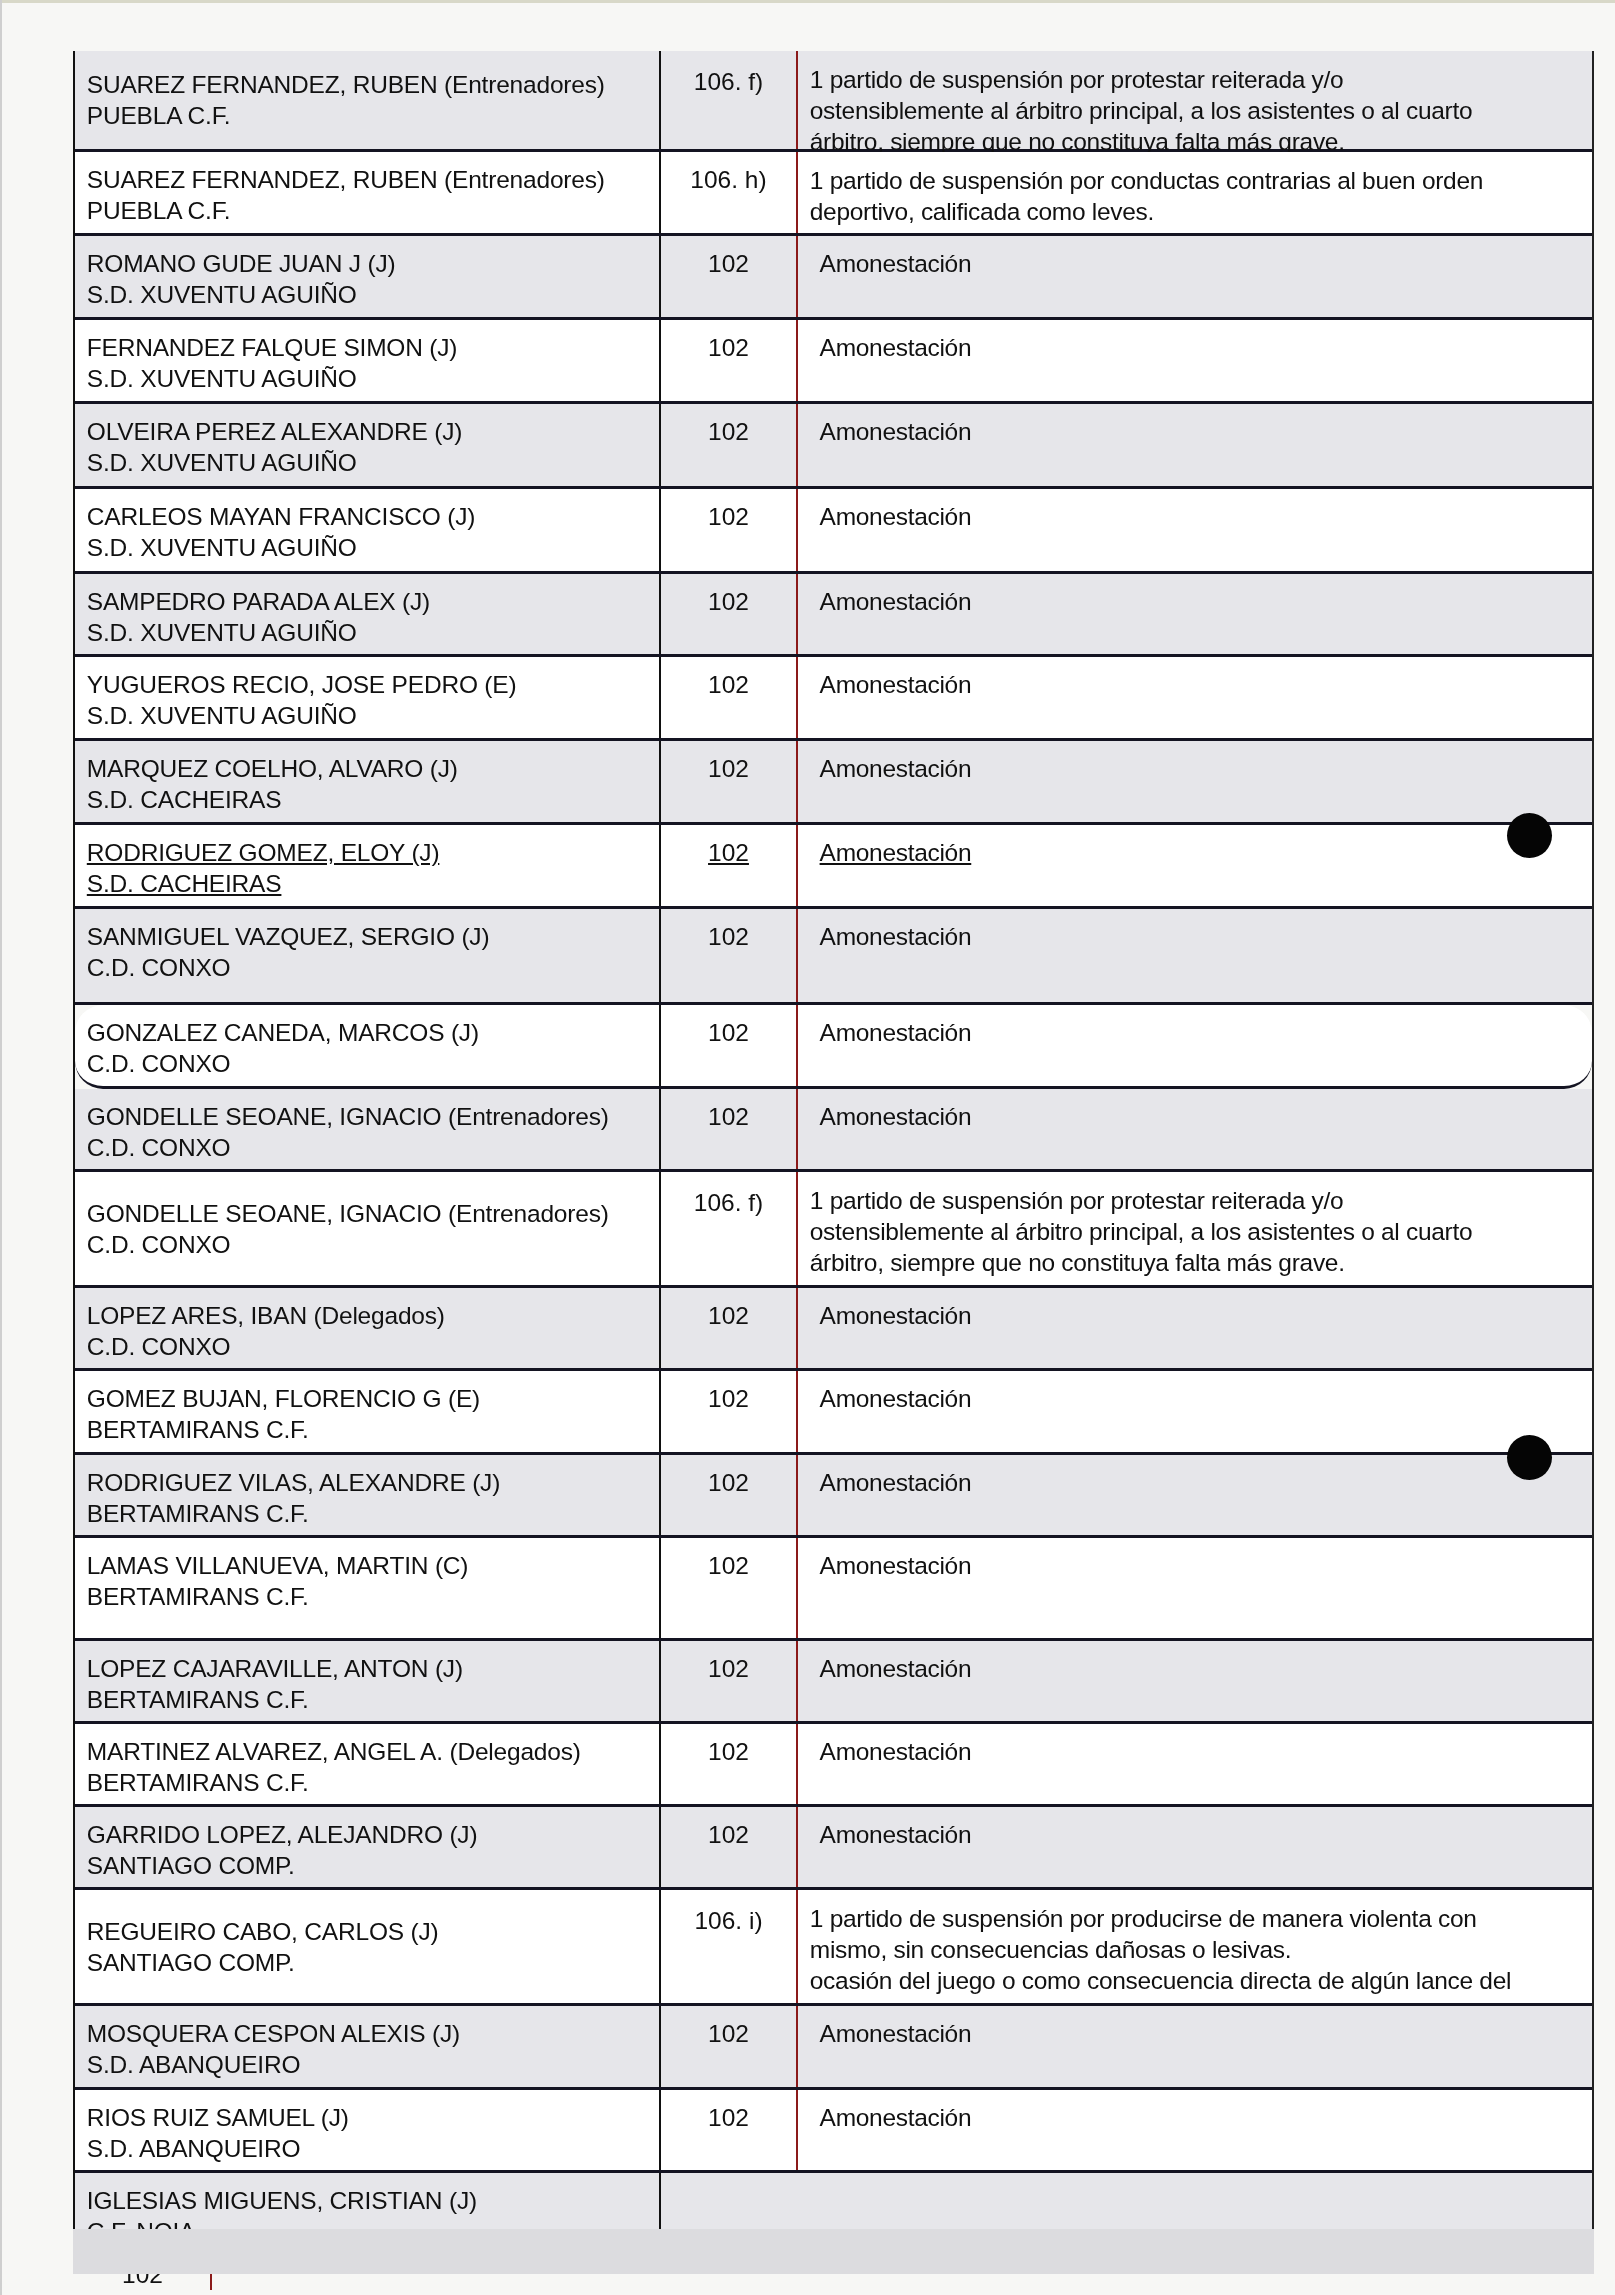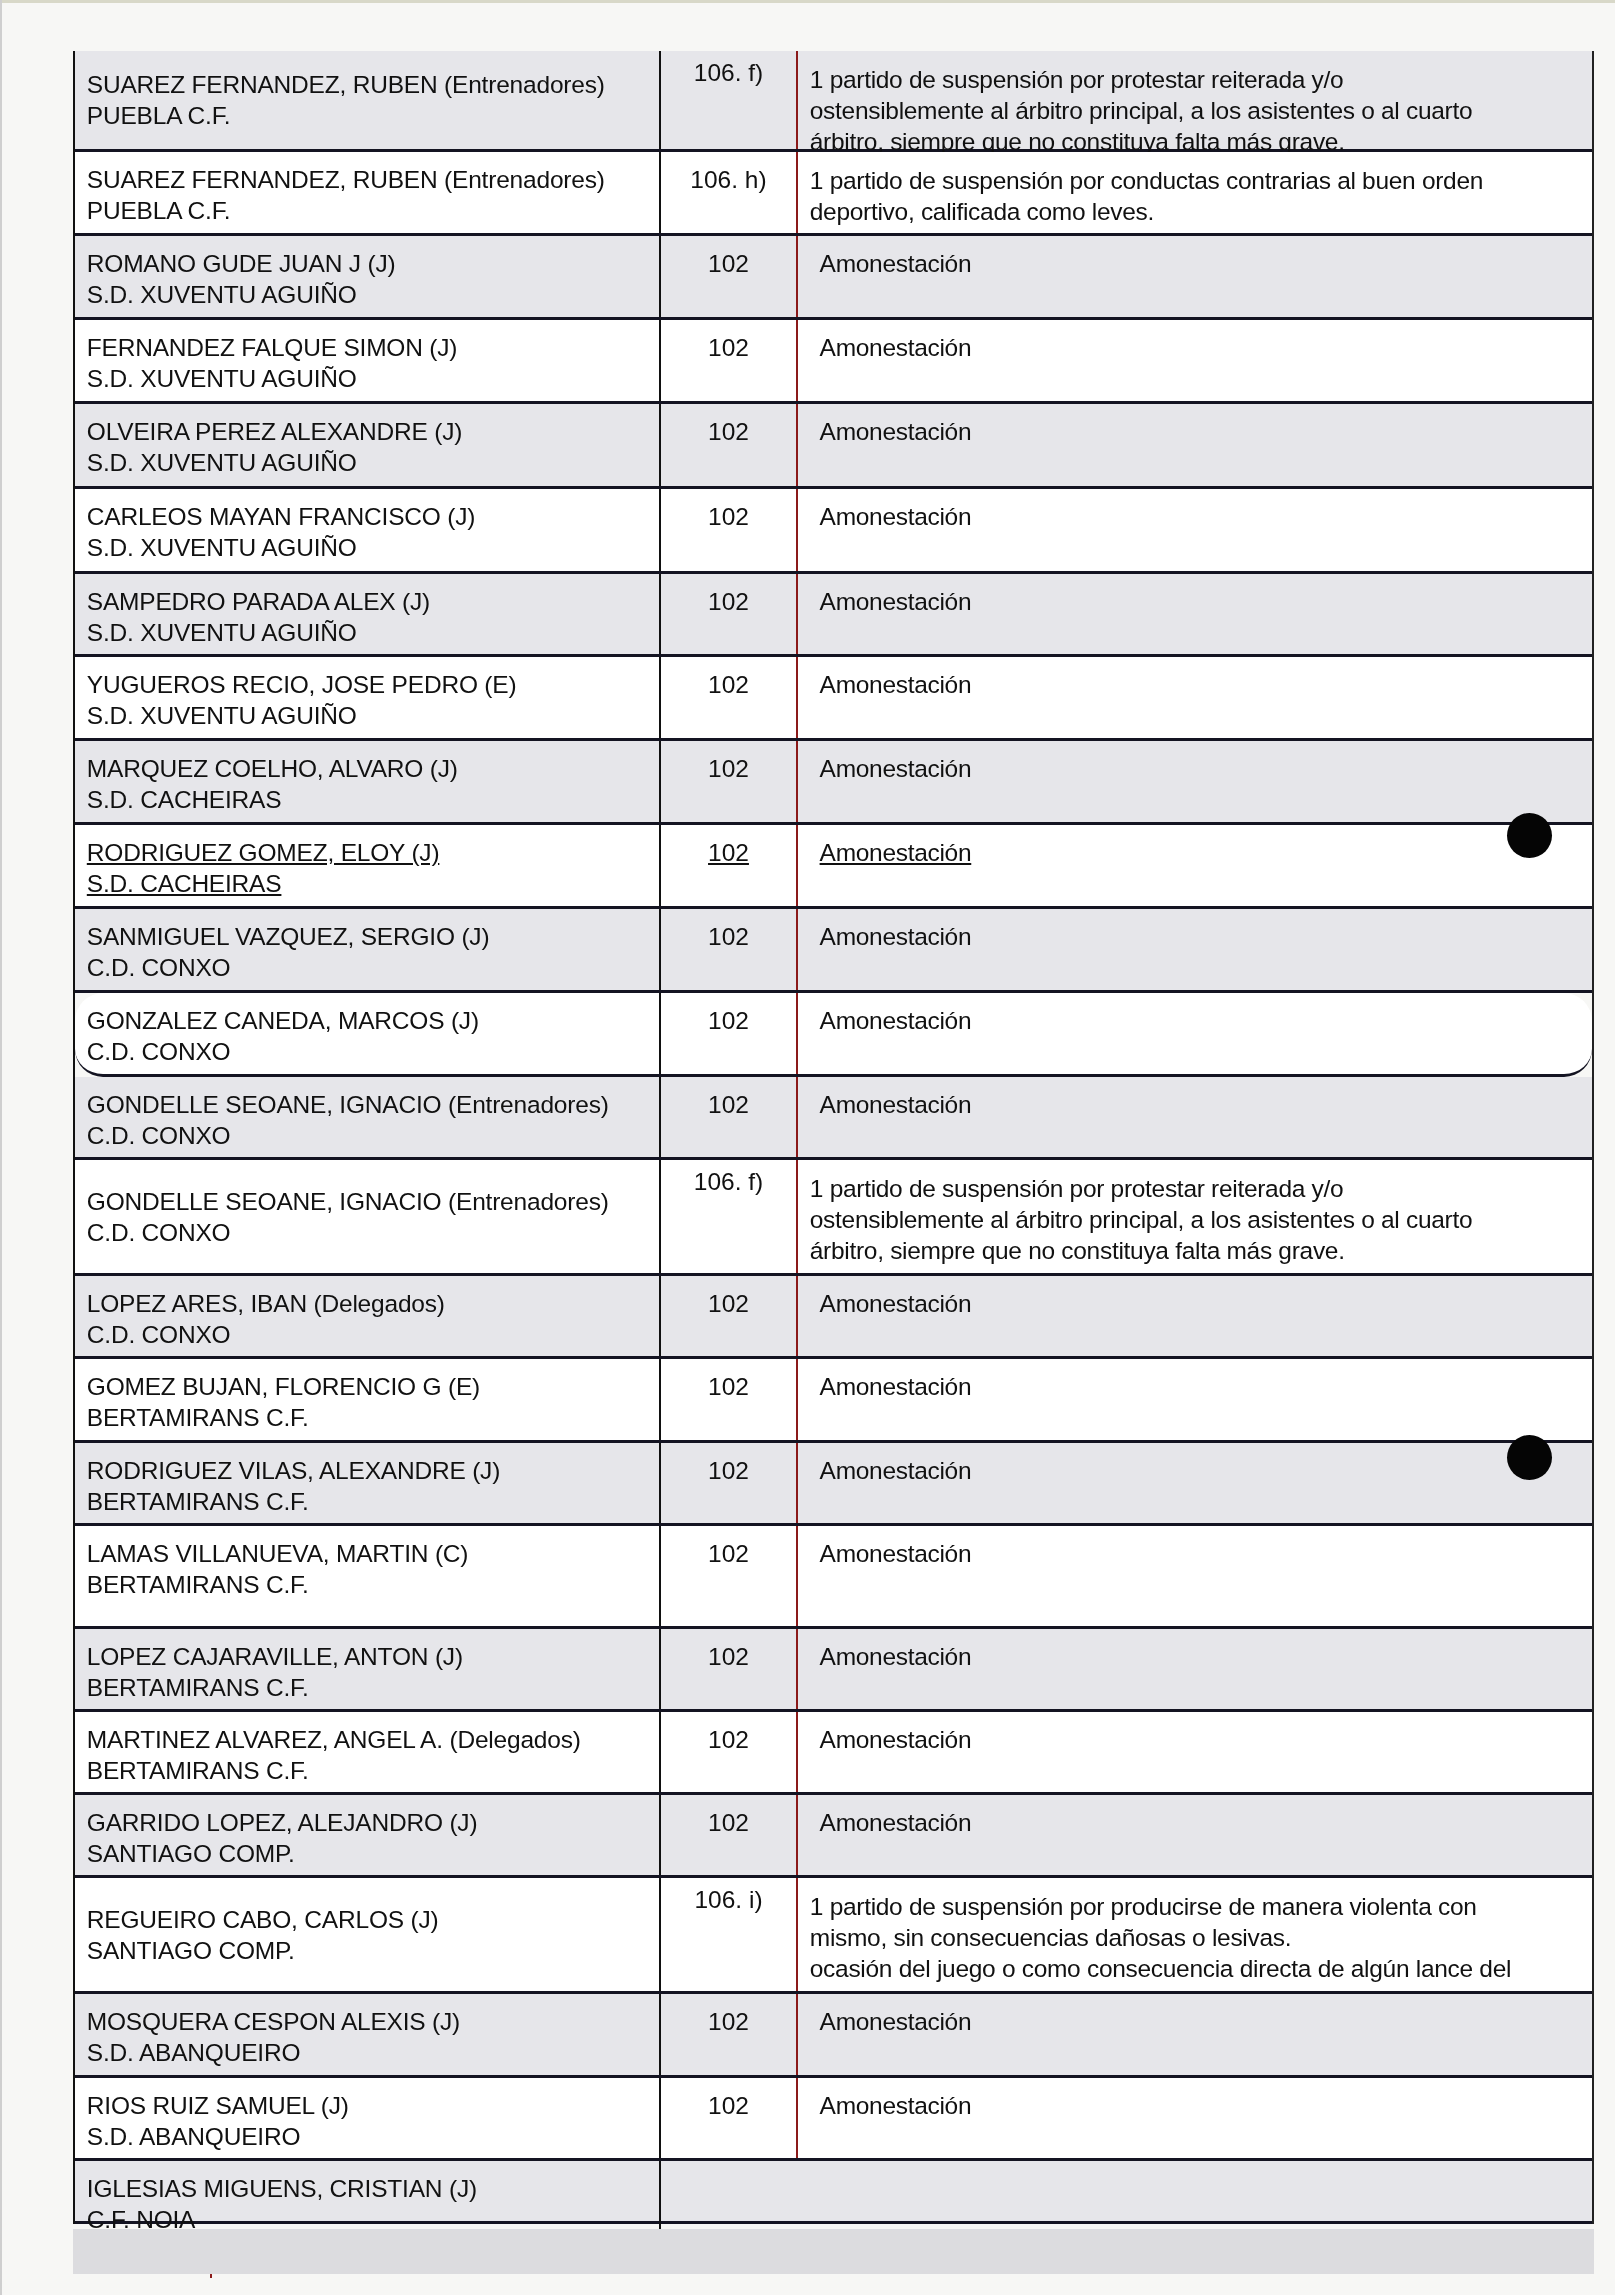--- a/index.html
+++ b/index.html
@@ -57,21 +57,21 @@
   }
   .cell-art {
     width: 137px;
     box-sizing: border-box;
     border-right: 2px solid #8b1a1a;
     text-align: center;
     padding-top: 11.8px;
     font-size: 24.5px;
     line-height: 31px;
   }
-  .cell-art.top { padding-top: 6px; }
+  .cell-art.top { padding-top: 15px; }
   .cell-sanction {
     flex: 1;
     box-sizing: border-box;
     padding: 11.8px 19.6px 0 21.6px;
     font-size: 24.5px;
     line-height: 31px;
     letter-spacing: -0.3px;
   }
   .cell-sanction.long { padding-top: 12.7px; padding-left: 11.8px; }
   .line { display: block; white-space: nowrap; }
@@ -194,21 +194,21 @@
     <div class="row plain" style="height: 84px; text-decoration: underline;">
       <div class="cell-person">
         <span class="line">RODRIGUEZ GOMEZ, ELOY (J)</span>
         <span class="line">S.D. CACHEIRAS</span>
       </div>
       <div class="cell-art">102</div>
       <div class="cell-sanction">
         <span class="line">Amonestación</span>
       </div>
     </div>
-    <div class="row shaded" style="height: 84px;">
+    <div class="row shaded" style="height: 96px;">
       <div class="cell-person">
         <span class="line">SANMIGUEL VAZQUEZ, SERGIO (J)</span>
         <span class="line">C.D. CONXO</span>
       </div>
       <div class="cell-art">102</div>
       <div class="cell-sanction">
         <span class="line">Amonestación</span>
       </div>
     </div>
     <div class="row plain" style="height: 84px; border-radius: 28px;">

